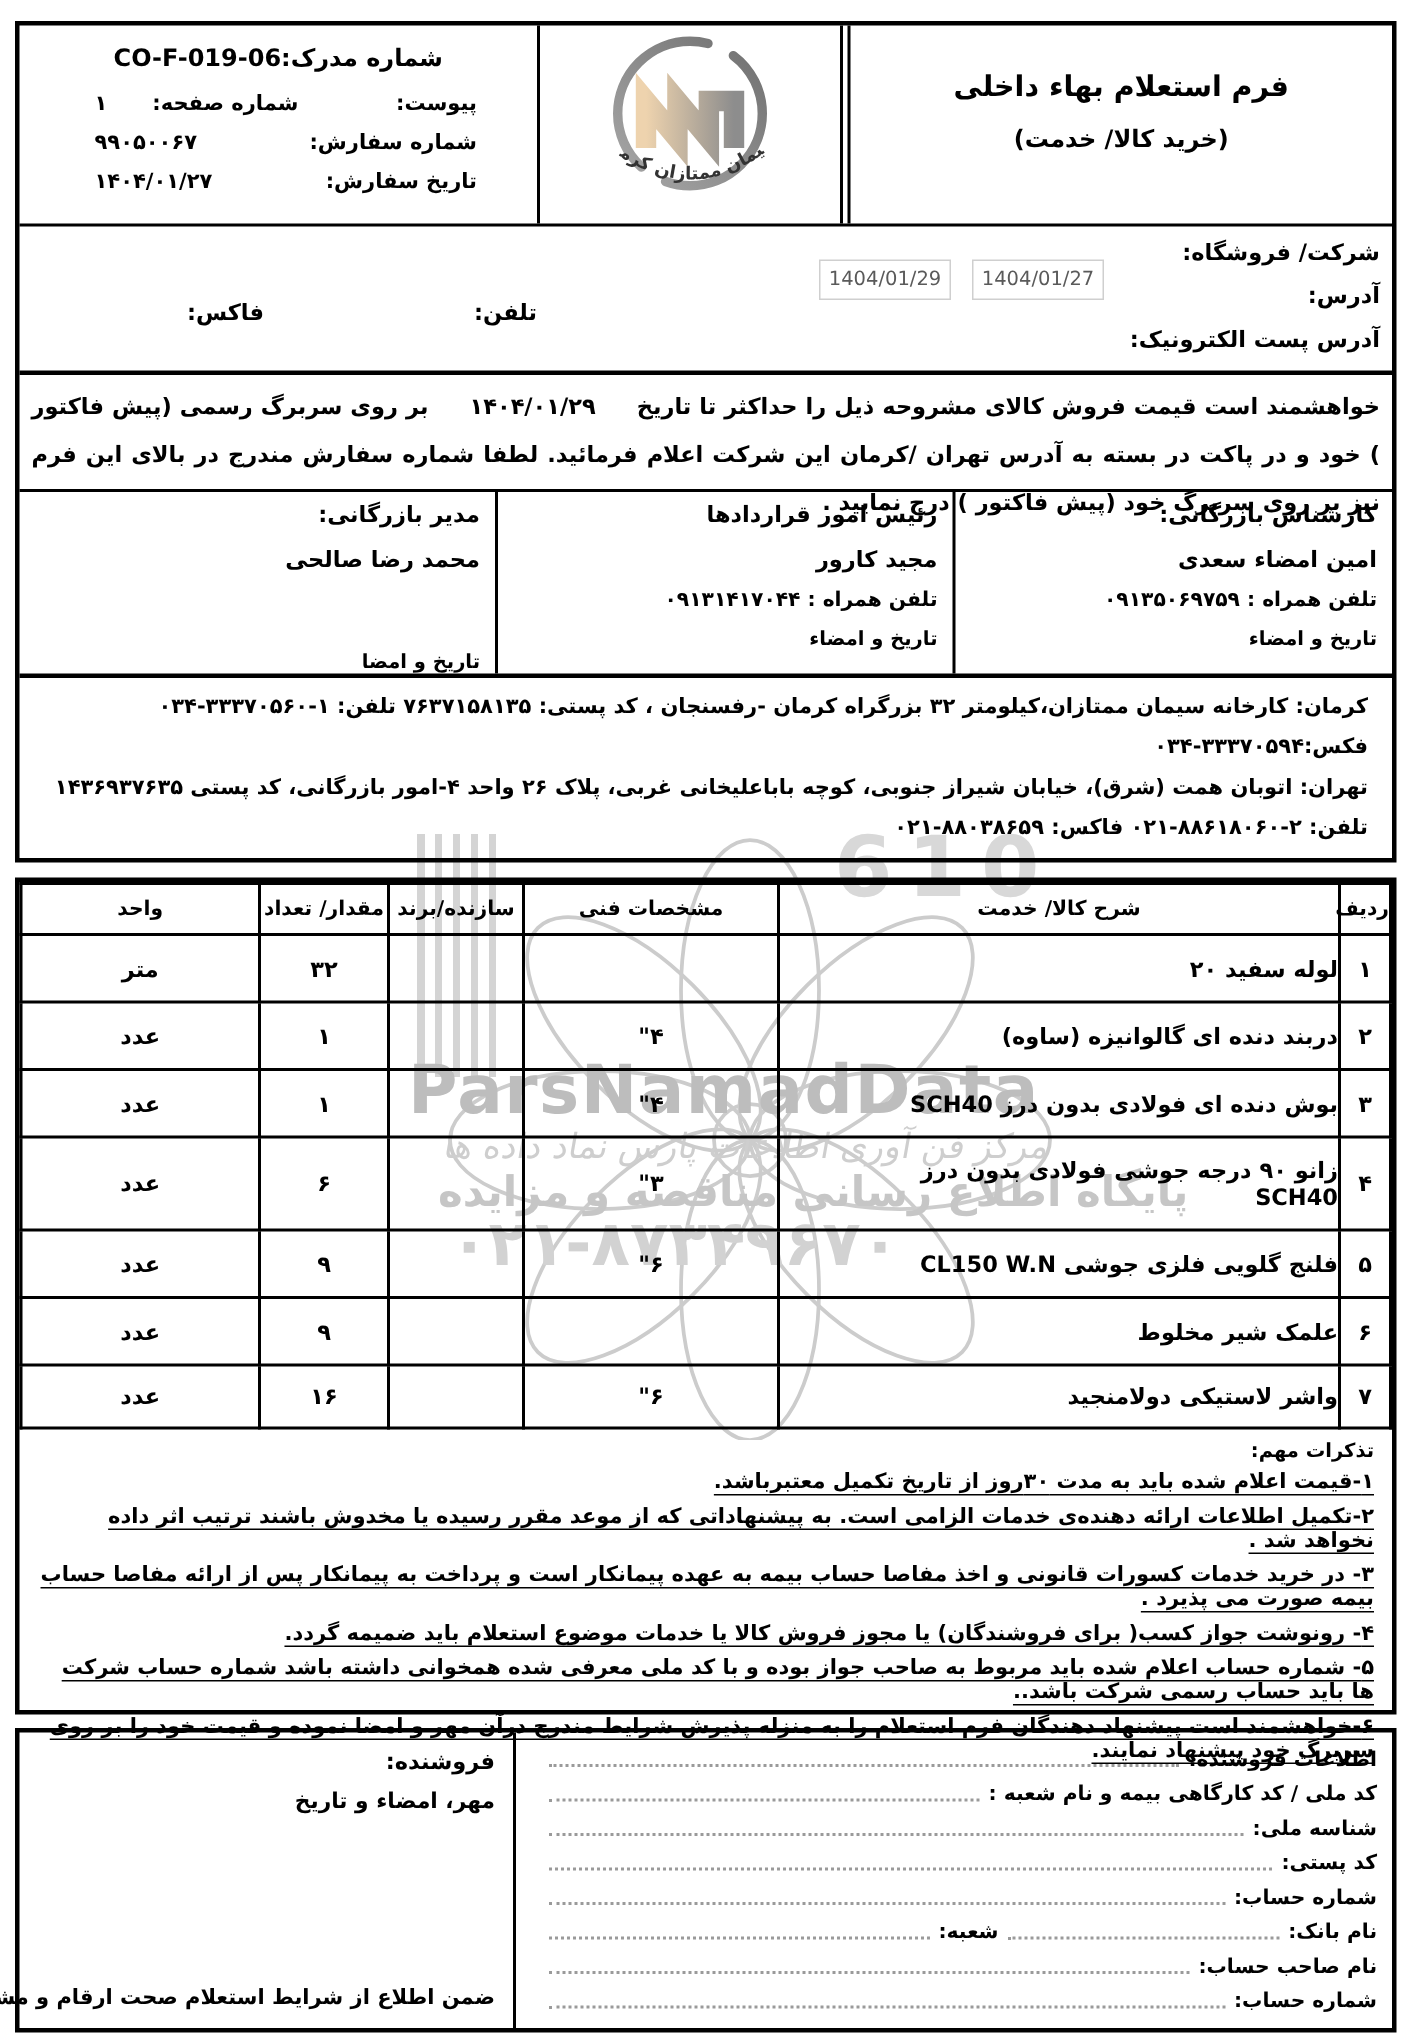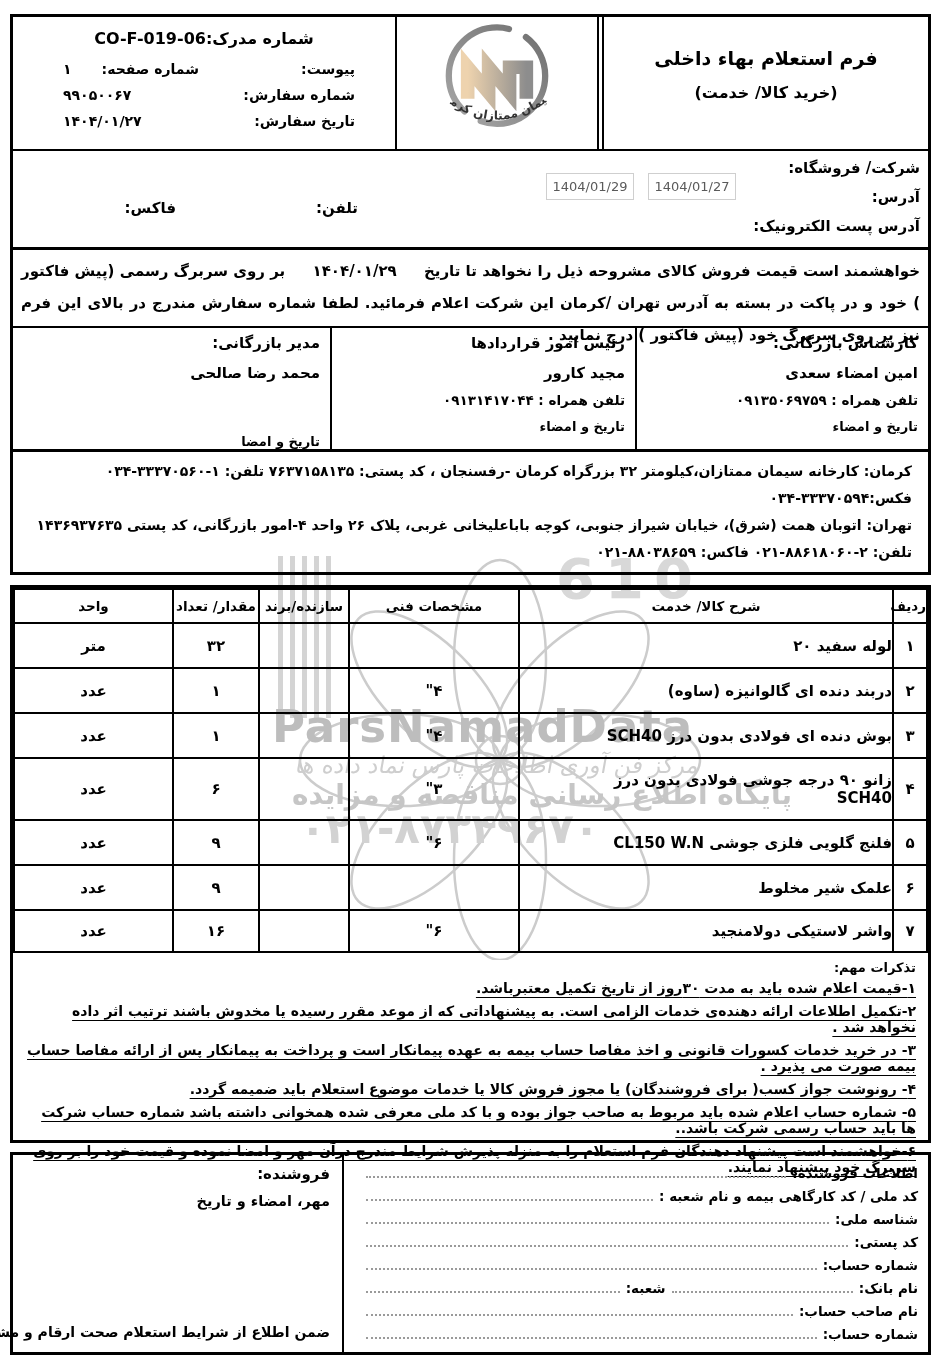--- a/index.html
+++ b/index.html
@@ -5,21 +5,21 @@
   * { box-sizing: border-box; margin: 0; padding: 0; }
   html,body { width: 939px; height: 1360px; background: #fff; color: #000;
     font-family: "DejaVu Sans", sans-serif; }
   .page { position: relative; width: 939px; height: 1360px; overflow: hidden; direction: rtl; background:#fff; }
 
   .box { position: absolute; border: 3px solid #000; z-index: 2; background: transparent; }
   .box1 { top: 14px; right: 8px; width: 921px; height: 561px; display: flex; flex-direction: column; }
 
   
   .hdr-row { height: 136px; border-bottom: 2px solid #000; display: flex; }
-  .cell-title { width: 331px; border-left: 7px double #000; display: flex; flex-direction: column; align-items: center; padding-top: 30px; gap: 14px; }
+  .cell-title { width: 368px; border-left: 7px double #000; display: flex; flex-direction: column; align-items: center; padding-top: 30px; gap: 14px; }
   .title { font-size: 19px; font-weight: bold; }
   .subtitle { font-size: 16px; font-weight: bold; }
   .cell-logo { width: 202px; border-left: 2px solid #000; display: flex; align-items: center; justify-content: center; }
   .cell-doc { flex: 1; padding-top: 12px; }
   .doc-line1 { text-align: center; font-weight: bold; font-size: 16px; }
   .doc-grid { margin-top: 13px; padding: 0 40px 0 50px; font-weight: bold; font-size: 14px; display: flex; flex-direction: column; gap: 10px; }
   .doc-row { display: flex; justify-content: space-between; align-items: center; }
   .doc-sub { display: flex; gap: 30px; }
 
   
@@ -172,21 +172,21 @@
         <span>آدرس:</span>
         <span>آدرس پست الکترونیک:</span>
       </div>
       <div class="datebox db-27">1404/01/27</div>
       <div class="datebox db-29">1404/01/29</div>
       <span class="tel-label">تلفن:</span>
       <span class="fax-label">فاکس:</span>
     </div>
 
     <div class="request-row">
-      <span>خواهشمند است قیمت فروش کالای مشروحه ذیل را نخواهد  تا تاریخ</span>
+      <span>خواهشمند است قیمت فروش کالای مشروحه ذیل را حداکثر  تا تاریخ</span>
       <span class="req-date">۱۴۰۴/۰۱/۲۹</span>
       <span>بر روی سربرگ رسمی (پیش فاکتور ) خود  و در  پاکت در بسته به  آدرس تهران /کرمان این شرکت اعلام فرمائید. لطفا شماره سفارش مندرج در بالای این فرم نیز بر روی سربرگ خود (پیش فاکتور ) درج نمایید .</span>
     </div>
 
     <div class="sign-row">
       <div class="sig-col sig-1">
         <div class="sig-role">کارشناس بازرگانی:</div>
         <div class="sig-name">امین امضاء سعدی</div>
         <div class="sig-mobile">تلفن همراه : ۰۹۱۳۵۰۶۹۷۵۹</div>
         <div class="sig-sign">تاریخ و امضاء</div>

